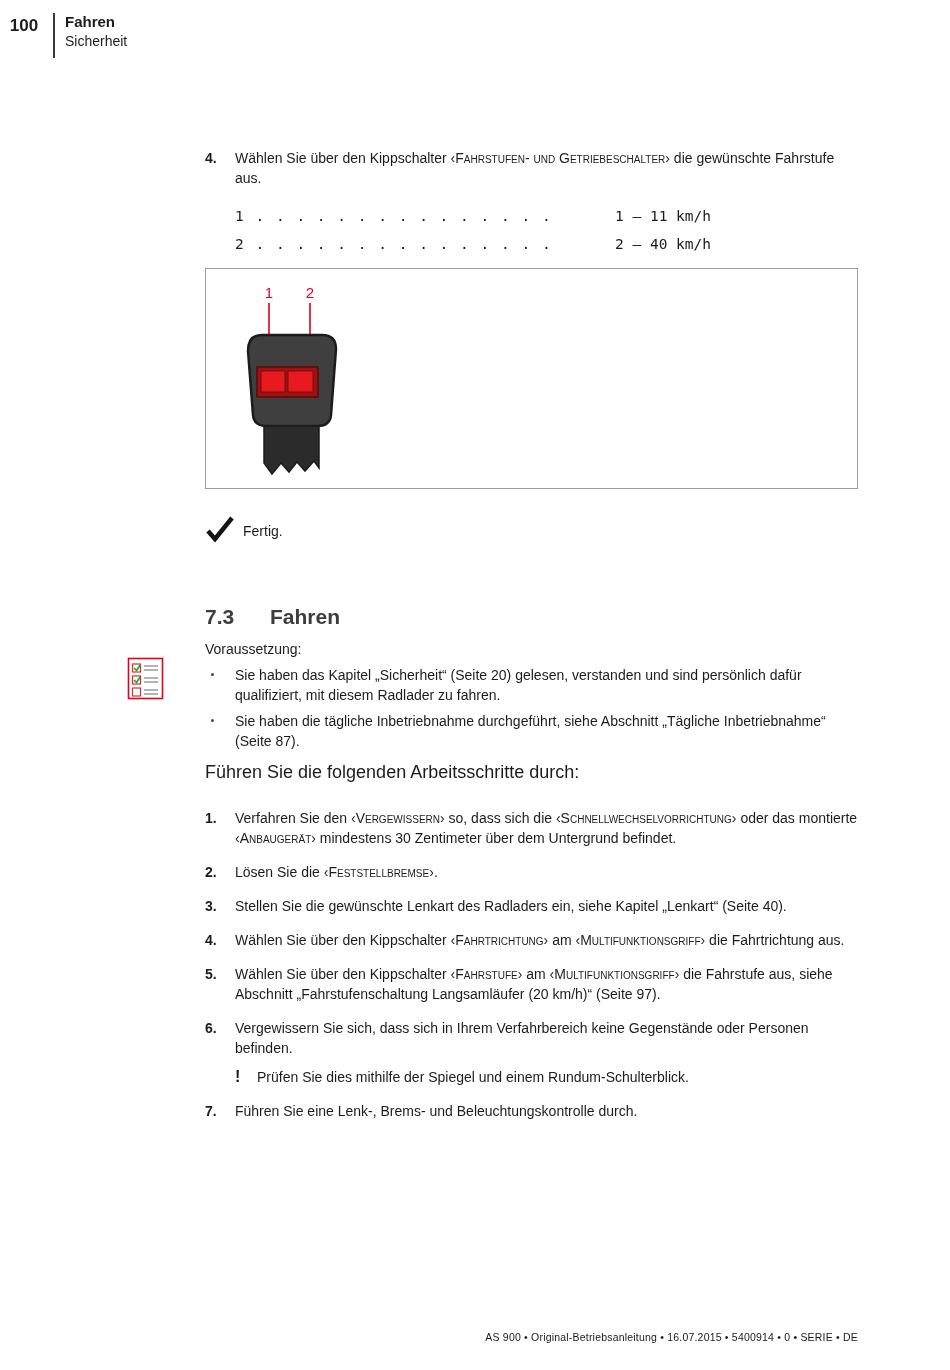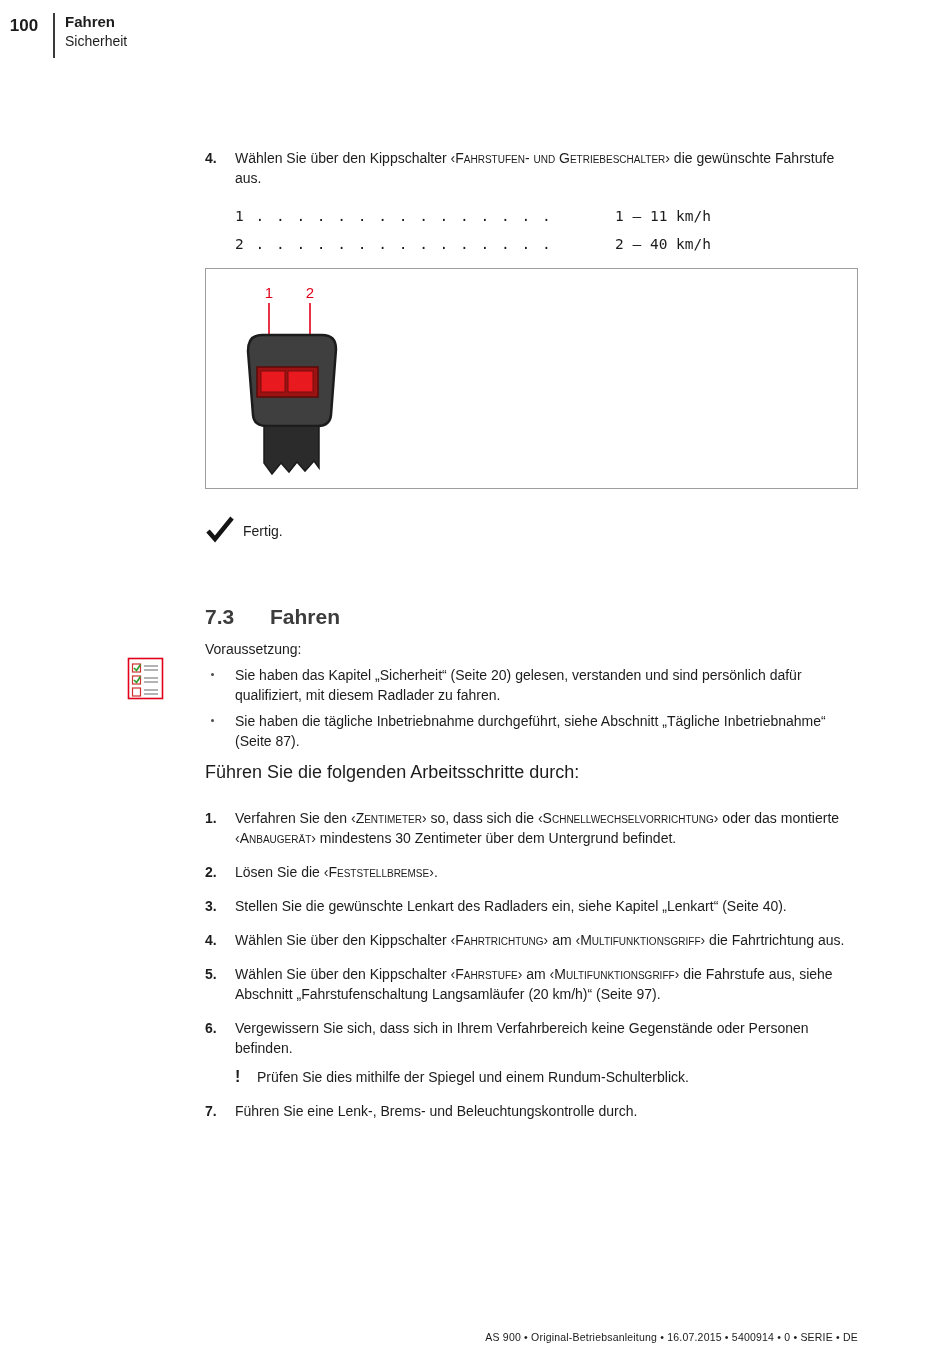--- a/index.html
+++ b/index.html
@@ -167,21 +167,21 @@
       <span class="b-gutter"></span>
       <span class="b-txt">Sie haben die tägliche Inbetriebnahme durchgeführt, siehe Abschnitt „Tägliche Inbetriebnahme“ (Seite 87).</span>
     </div>
 
     <div class="intro-line">Führen Sie die folgenden Arbeitsschritte durch:</div>
 
     <div class="steps-block">
 
       <div class="step">
         <span class="step-num">1.</span>
-        <span class="step-txt"><span>Verfahren Sie den ‹</span><span class="sc">Zentimeter</span><span>› so, dass sich die ‹</span><span class="sc">Schnellwechselvorrichtung</span><span>› oder das montierte ‹</span><span class="sc">Anbaugerät</span><span>› mindestens 30 Zentimeter über dem Untergrund befindet.</span></span>
+        <span class="step-txt"><span>Verfahren Sie den ‹</span><span class="sc">Vergewissern</span><span>› so, dass sich die ‹</span><span class="sc">Schnellwechselvorrichtung</span><span>› oder das montierte ‹</span><span class="sc">Anbaugerät</span><span>› mindestens 30 Zentimeter über dem Untergrund befindet.</span></span>
       </div>
 
       <div class="step">
         <span class="step-num">2.</span>
         <span class="step-txt"><span>Lösen Sie die ‹</span><span class="sc">Feststellbremse</span><span>›.</span></span>
       </div>
 
       <div class="step">
         <span class="step-num">3.</span>
         <span class="step-txt"><span>Stellen Sie die gewünschte Lenkart des Radladers ein, siehe Kapitel „Lenkart“ (Seite 40).</span></span>

